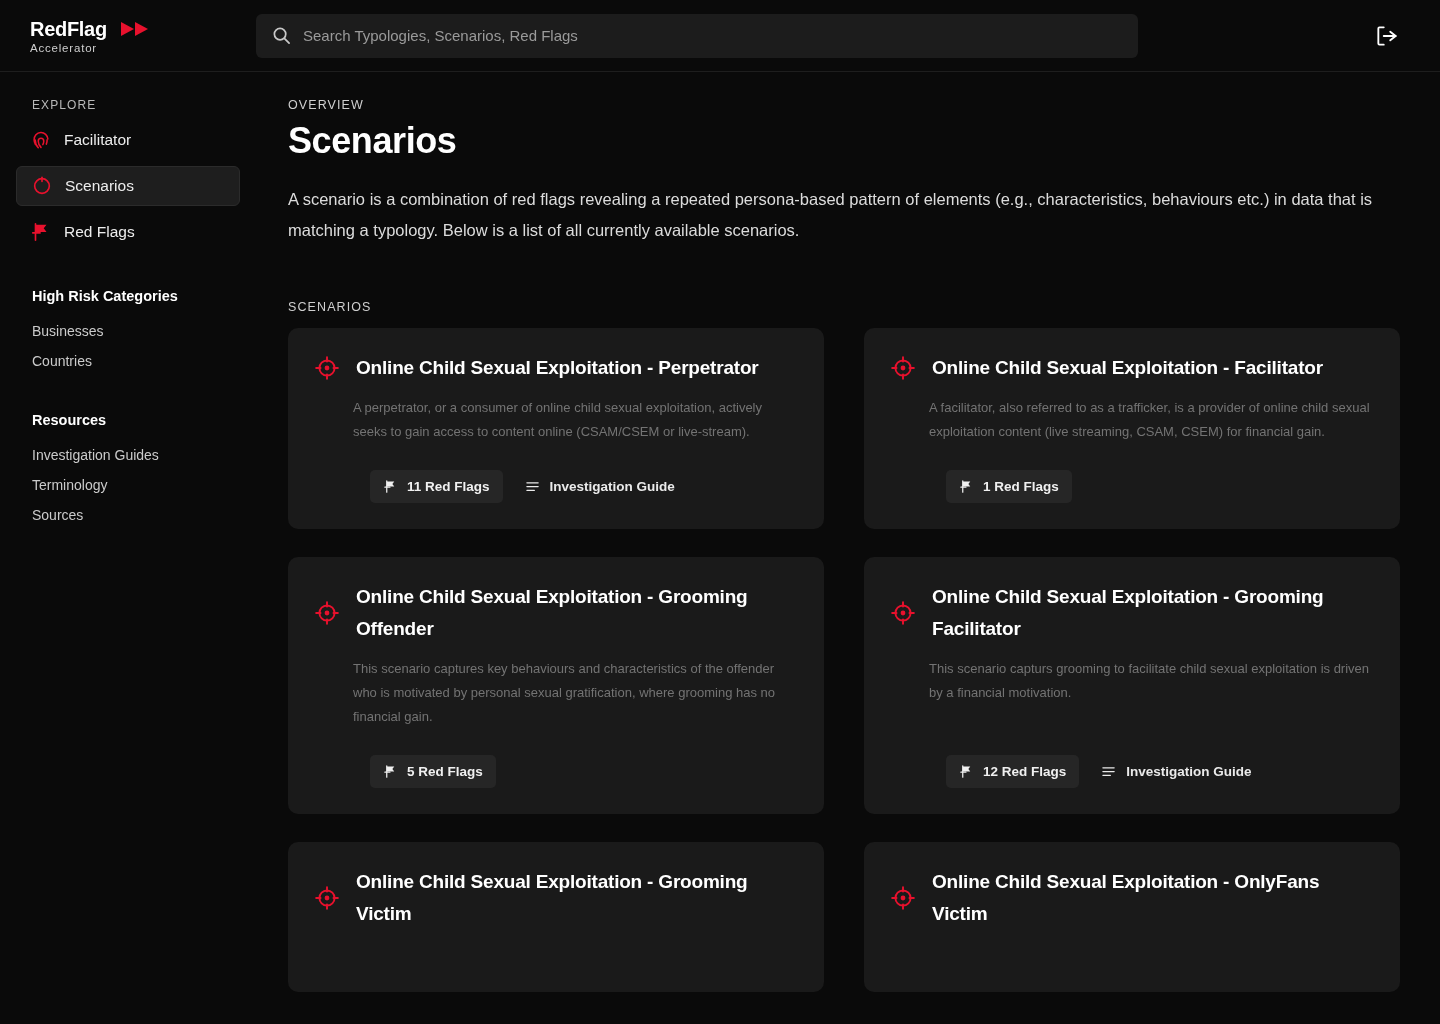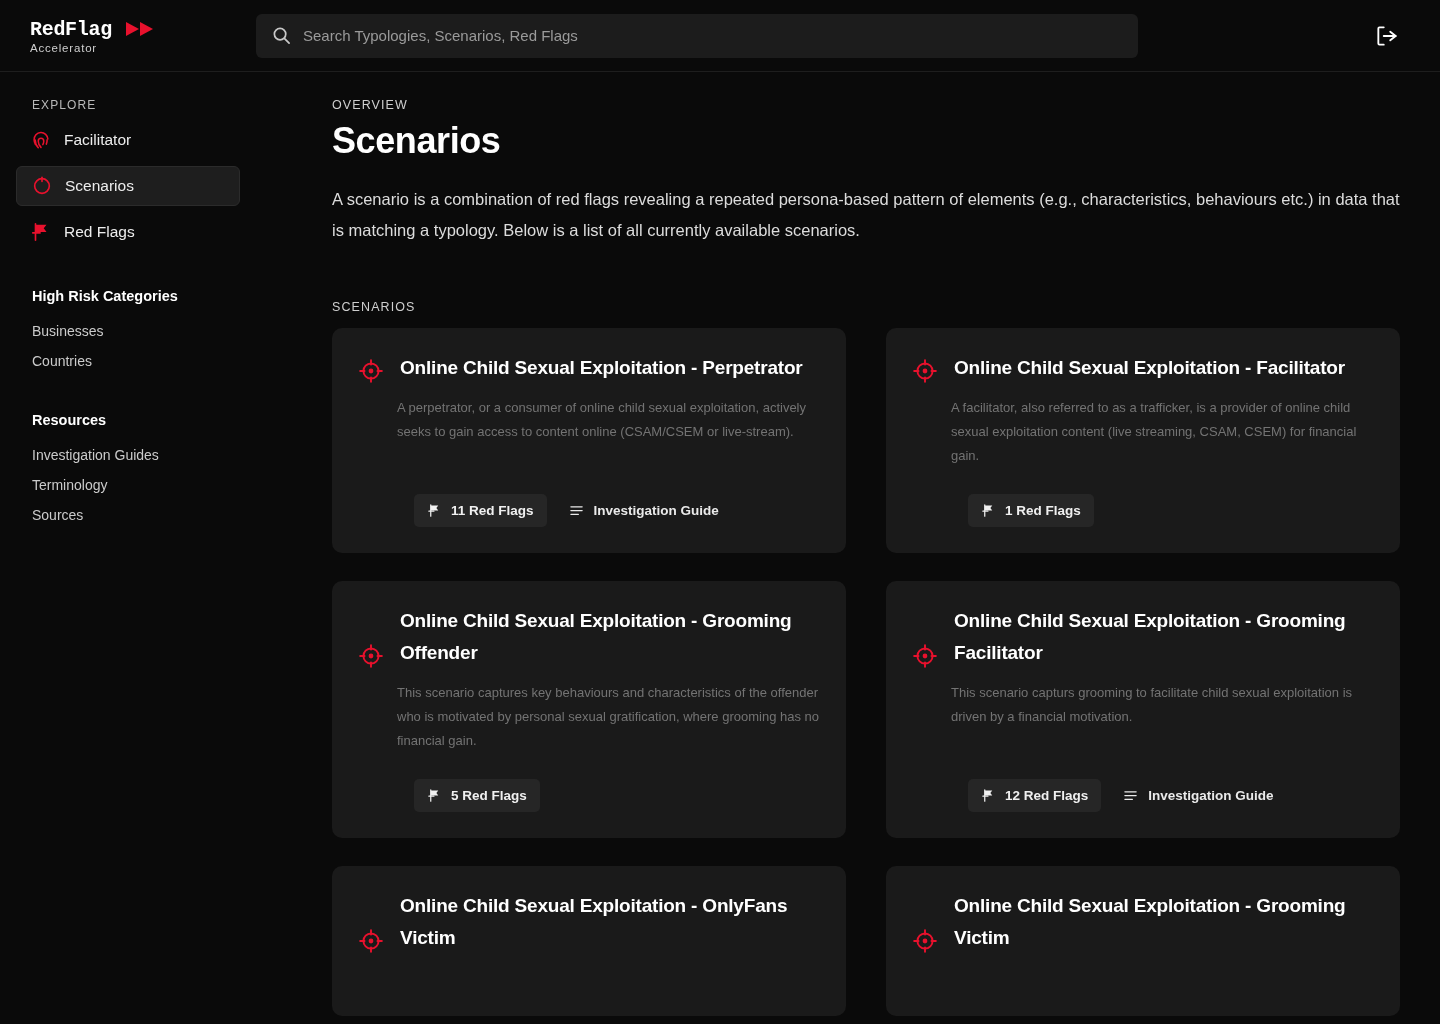--- a/index.html
+++ b/index.html
@@ -18,21 +18,21 @@
     display: flex; align-items: center;
     border-bottom: 1px solid #1e1e1e;
     background: #0a0a0a;
     position: relative;
   }
   .brand {
     width: 256px; flex: 0 0 256px;
     padding-left: 30px;
     display: flex; flex-direction: column; justify-content: center;
   }
-  .brand-top { display: flex; gap: 12px; font-family: Liberation Mono, monospace; }
+  .brand-top { display: flex; gap: 12px; }
   .brand-name { font-size: 20px; font-weight: bold; letter-spacing: -0.3px; color: #ffffff; }
   .brand-arrows { display: flex; align-items: center; gap: 1px; margin-left: 2px; }
   .brand-sub { font-size: 11.5px; color: #cfcfcf; letter-spacing: 0.8px; margin-top: 1px; }
 
   .searchwrap { flex: 0 0 730px; display: flex; align-items: center; }
   .search {
     width: 882px; height: 44px;
     background: #1c1c1c; border: none; border-radius: 6px;
     display: flex; align-items: center; gap: 12px;
     padding: 0 16px;
@@ -41,21 +41,21 @@
     background: transparent; border: none; outline: none;
     color: #d6d6d6; font-size: 15px; font-family: "Liberation Sans", sans-serif;
     width: 100%;
   }
   .search input::placeholder { color: #9a9a9a; }
 
   .topbar-right { margin-left: auto; padding-right: 40px; display: flex; align-items: center; }
   .logout-btn { background: transparent; border: none; cursor: pointer; display: flex; align-items: center; }
 
   
-  .body { display: flex; flex: 1 1 auto; min-height: 0; gap: 44px; }
+  .body { display: flex; flex: 1 1 auto; min-height: 0; }
 
   
   .sidebar {
     width: 256px; flex: 0 0 256px;
     background: #0a0a0a;
     padding: 26px 16px 0 16px;
     overflow: hidden;
   }
   .side-heading {
     font-size: 12px; letter-spacing: 1.1px; color: #b9b9b9;
@@ -105,21 +105,21 @@
     display: grid; grid-template-columns: repeat(2, 1fr);
     gap: 28px 40px; padding-bottom: 40px;
   }
   .card {
     background: #1a1a1a; border-radius: 10px;
     padding: 24px 26px 26px 26px;
     display: flex; flex-direction: column;
     cursor: pointer;
     min-height: 150px;
   }
-  .card-head { display: flex; gap: 16px; align-items: flex-end; }
+  .card-head { display: flex; gap: 16px; align-items: center; }
   .card-title {
     font-size: 19px; font-weight: bold; color: #ffffff;
     line-height: 32px; letter-spacing: -0.2px;
   }
   .card-desc {
     font-size: 13px; line-height: 24px; color: #737373;
     margin-top: 12px; margin-left: 39px;
   }
   .card-foot {
     display: flex; align-items: center; gap: 22px;
@@ -377,36 +377,36 @@
             <span>
               <svg width="26" height="26" viewBox="0 0 24 24" fill="none" stroke="#e8112d" stroke-width="1.8">
                 <circle cx="12" cy="12" r="7"></circle>
                   <circle cx="12" cy="12" r="2.2" fill="#e8112d" stroke="none"></circle>
                 <line x1="12" y1="2" x2="12" y2="6" stroke-linecap="round"></line>
                 <line x1="12" y1="18" x2="12" y2="22" stroke-linecap="round"></line>
                 <line x1="2" y1="12" x2="6" y2="12" stroke-linecap="round"></line>
                 <line x1="18" y1="12" x2="22" y2="12" stroke-linecap="round"></line>
               </svg>
             </span>
+            <div class="card-title">Online Child Sexual Exploitation - Grooming Victim</div>
+          </div>
+        </div>
+
+        <div class="card no-desc">
+          <div class="card-head">
+            <span>
+              <svg width="26" height="26" viewBox="0 0 24 24" fill="none" stroke="#e8112d" stroke-width="1.8">
+                <circle cx="12" cy="12" r="7"></circle>
+                  <circle cx="12" cy="12" r="2.2" fill="#e8112d" stroke="none"></circle>
+                <line x1="12" y1="2" x2="12" y2="6" stroke-linecap="round"></line>
+                <line x1="12" y1="18" x2="12" y2="22" stroke-linecap="round"></line>
+                <line x1="2" y1="12" x2="6" y2="12" stroke-linecap="round"></line>
+                <line x1="18" y1="12" x2="22" y2="12" stroke-linecap="round"></line>
+              </svg>
+            </span>
             <div class="card-title">Online Child Sexual Exploitation - OnlyFans Victim</div>
-          </div>
-        </div>
-
-        <div class="card no-desc">
-          <div class="card-head">
-            <span>
-              <svg width="26" height="26" viewBox="0 0 24 24" fill="none" stroke="#e8112d" stroke-width="1.8">
-                <circle cx="12" cy="12" r="7"></circle>
-                  <circle cx="12" cy="12" r="2.2" fill="#e8112d" stroke="none"></circle>
-                <line x1="12" y1="2" x2="12" y2="6" stroke-linecap="round"></line>
-                <line x1="12" y1="18" x2="12" y2="22" stroke-linecap="round"></line>
-                <line x1="2" y1="12" x2="6" y2="12" stroke-linecap="round"></line>
-                <line x1="18" y1="12" x2="22" y2="12" stroke-linecap="round"></line>
-              </svg>
-            </span>
-            <div class="card-title">Online Child Sexual Exploitation - Grooming Victim</div>
           </div>
         </div>
 
       </div>
     </div>
   </div>
 </div>
 
 </body></html>

